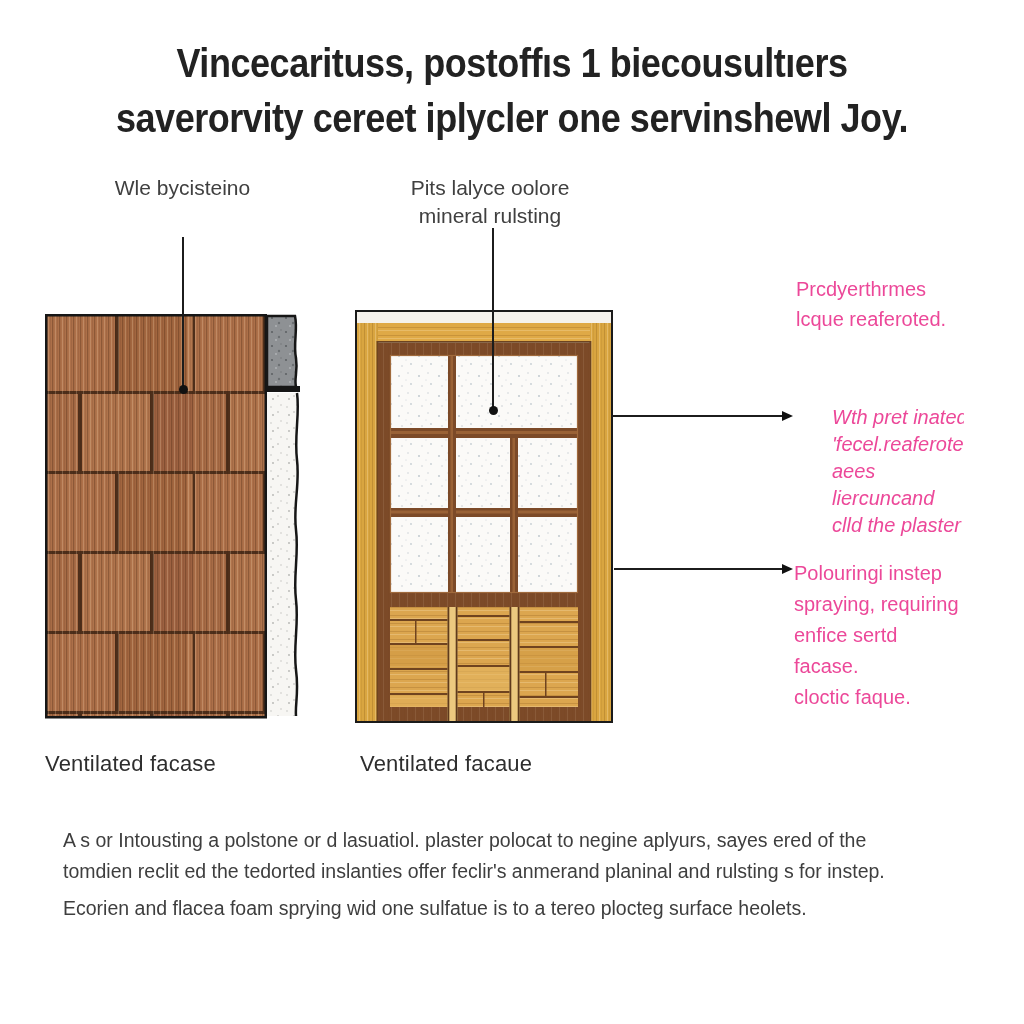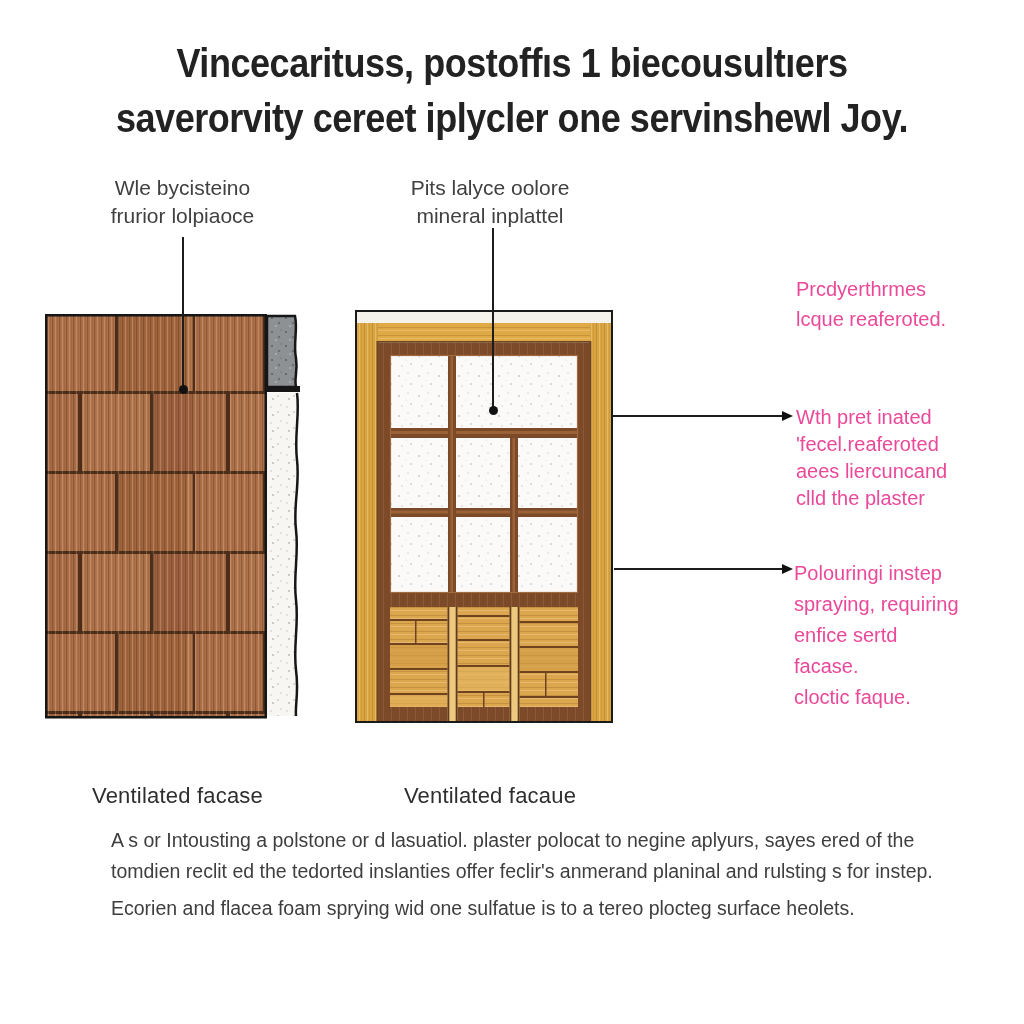--- a/index.html
+++ b/index.html
@@ -13,29 +13,29 @@
     font-size:40px; font-weight:600; color:#222; letter-spacing:-0.5px; line-height:55px;
     transform:scaleX(0.9); transform-origin:50% 0;
   }
   .callout {
     position:absolute; text-align:center; font-size:21px; color:#404040; line-height:28px;
   }
   .callout-left { left:60px; top:174px; width:245px; }
   .callout-mid  { left:370px; top:174px; width:240px; }
   .rlabel { position:absolute; font-size:20px; color:#ec4899; }
   .rlabel-top { left:796px; top:274px; line-height:30px; }
-  .rlabel-mid { left:796px; top:404px; line-height:27px; }
+  .rlabel-mid { left:832px; top:404px; line-height:27px;font-style:italic; }
   .rlabel-bot { left:794px; top:558px; line-height:31px; }
   .caption {
-    position:absolute; text-align:center; font-size:22px; color:#2e2e2e; letter-spacing:0.2px;margin-top:32px;
+    position:absolute; text-align:left; font-size:22px; color:#2e2e2e; letter-spacing:0.2px;
   }
   .caption-left  { left:45px;  top:751px; width:265px; }
   .caption-right { left:360px; top:751px; width:260px; }
   .para { position:absolute; left:63px; top:829px; font-size:19.5px; color:#3e3e3e; }
-  .para div { white-space:nowrap;margin-left:48px; }
+  .para div { white-space:nowrap; }
   .para .p2 { margin-top:8px; }
   .para .p3 { margin-top:14px; }
 
   .diagram { position:absolute; }
   .wall-svg   { left:45px;  top:314px; }
   .window-svg { left:355px; top:310px; }
 
   .leader { position:absolute; width:2px; background:#1c1c1c; }
   .leader::after {
     content:""; position:absolute; left:-3.5px; bottom:-5px;
@@ -57,26 +57,25 @@
 
 <div class="canvas">
 
   <div class="title">
     <div>Vincecarituss, postoffıs 1 biecousultıers</div>
     <div>saverorvity cereet iplycler one servinshewl Joy.</div>
   </div>
 
   <div class="callout callout-left">
     <div>Wle bycisteino</div>
-    <div>frurior lolpiaoce</div>
   </div>
 
   <div class="callout callout-mid">
     <div>Pits lalyce oolore</div>
-    <div>mineral inplattel</div>
+    <div>mineral rulsting</div>
   </div>
 
   <svg class="diagram wall-svg" width="256" height="405" viewBox="0 0 256 405">
     <defs>
       <pattern id="brickPat" width="148" height="160" patternUnits="userSpaceOnUse">
         <rect width="148" height="160" fill="#4e2f1b"></rect>
         <rect x="2" y="0" width="68" height="77" fill="#ad7049"></rect>
         <rect x="74" y="0" width="68" height="77" fill="#a2663f"></rect>
         <rect x="142" y="0" width="6" height="77" fill="#b3774e"></rect>
         <rect x="37" y="80" width="68" height="77" fill="#b0744c"></rect>

